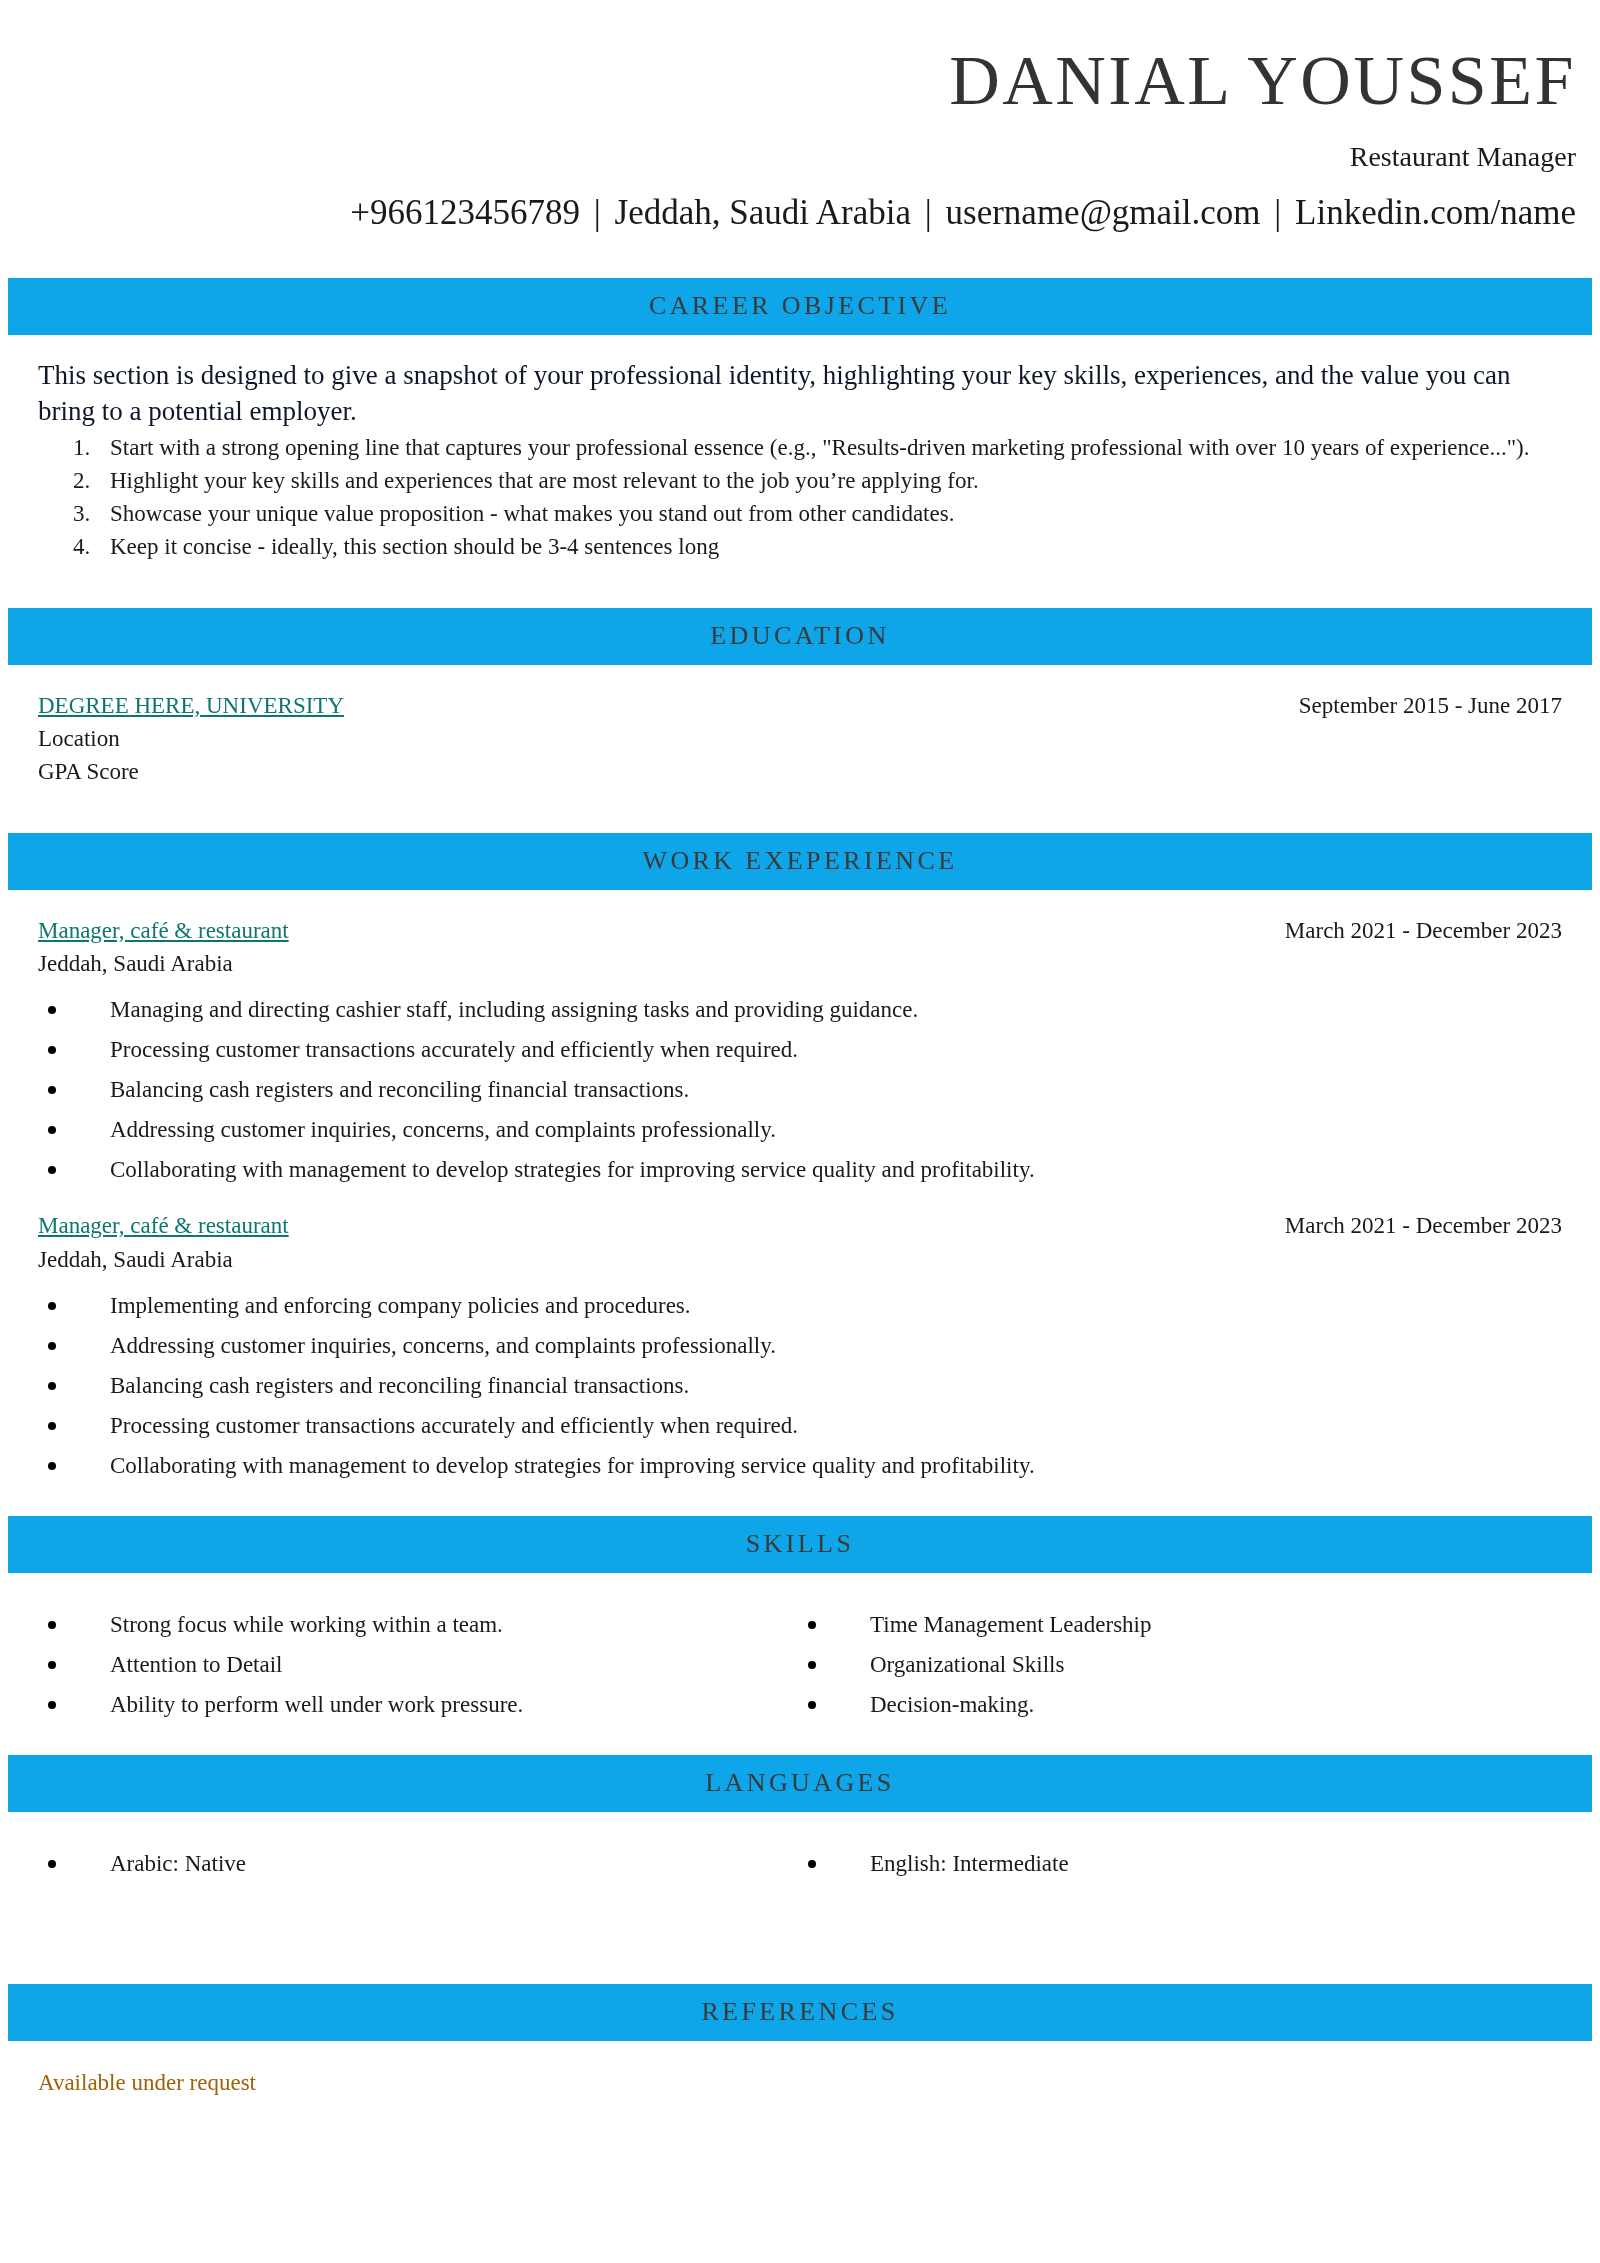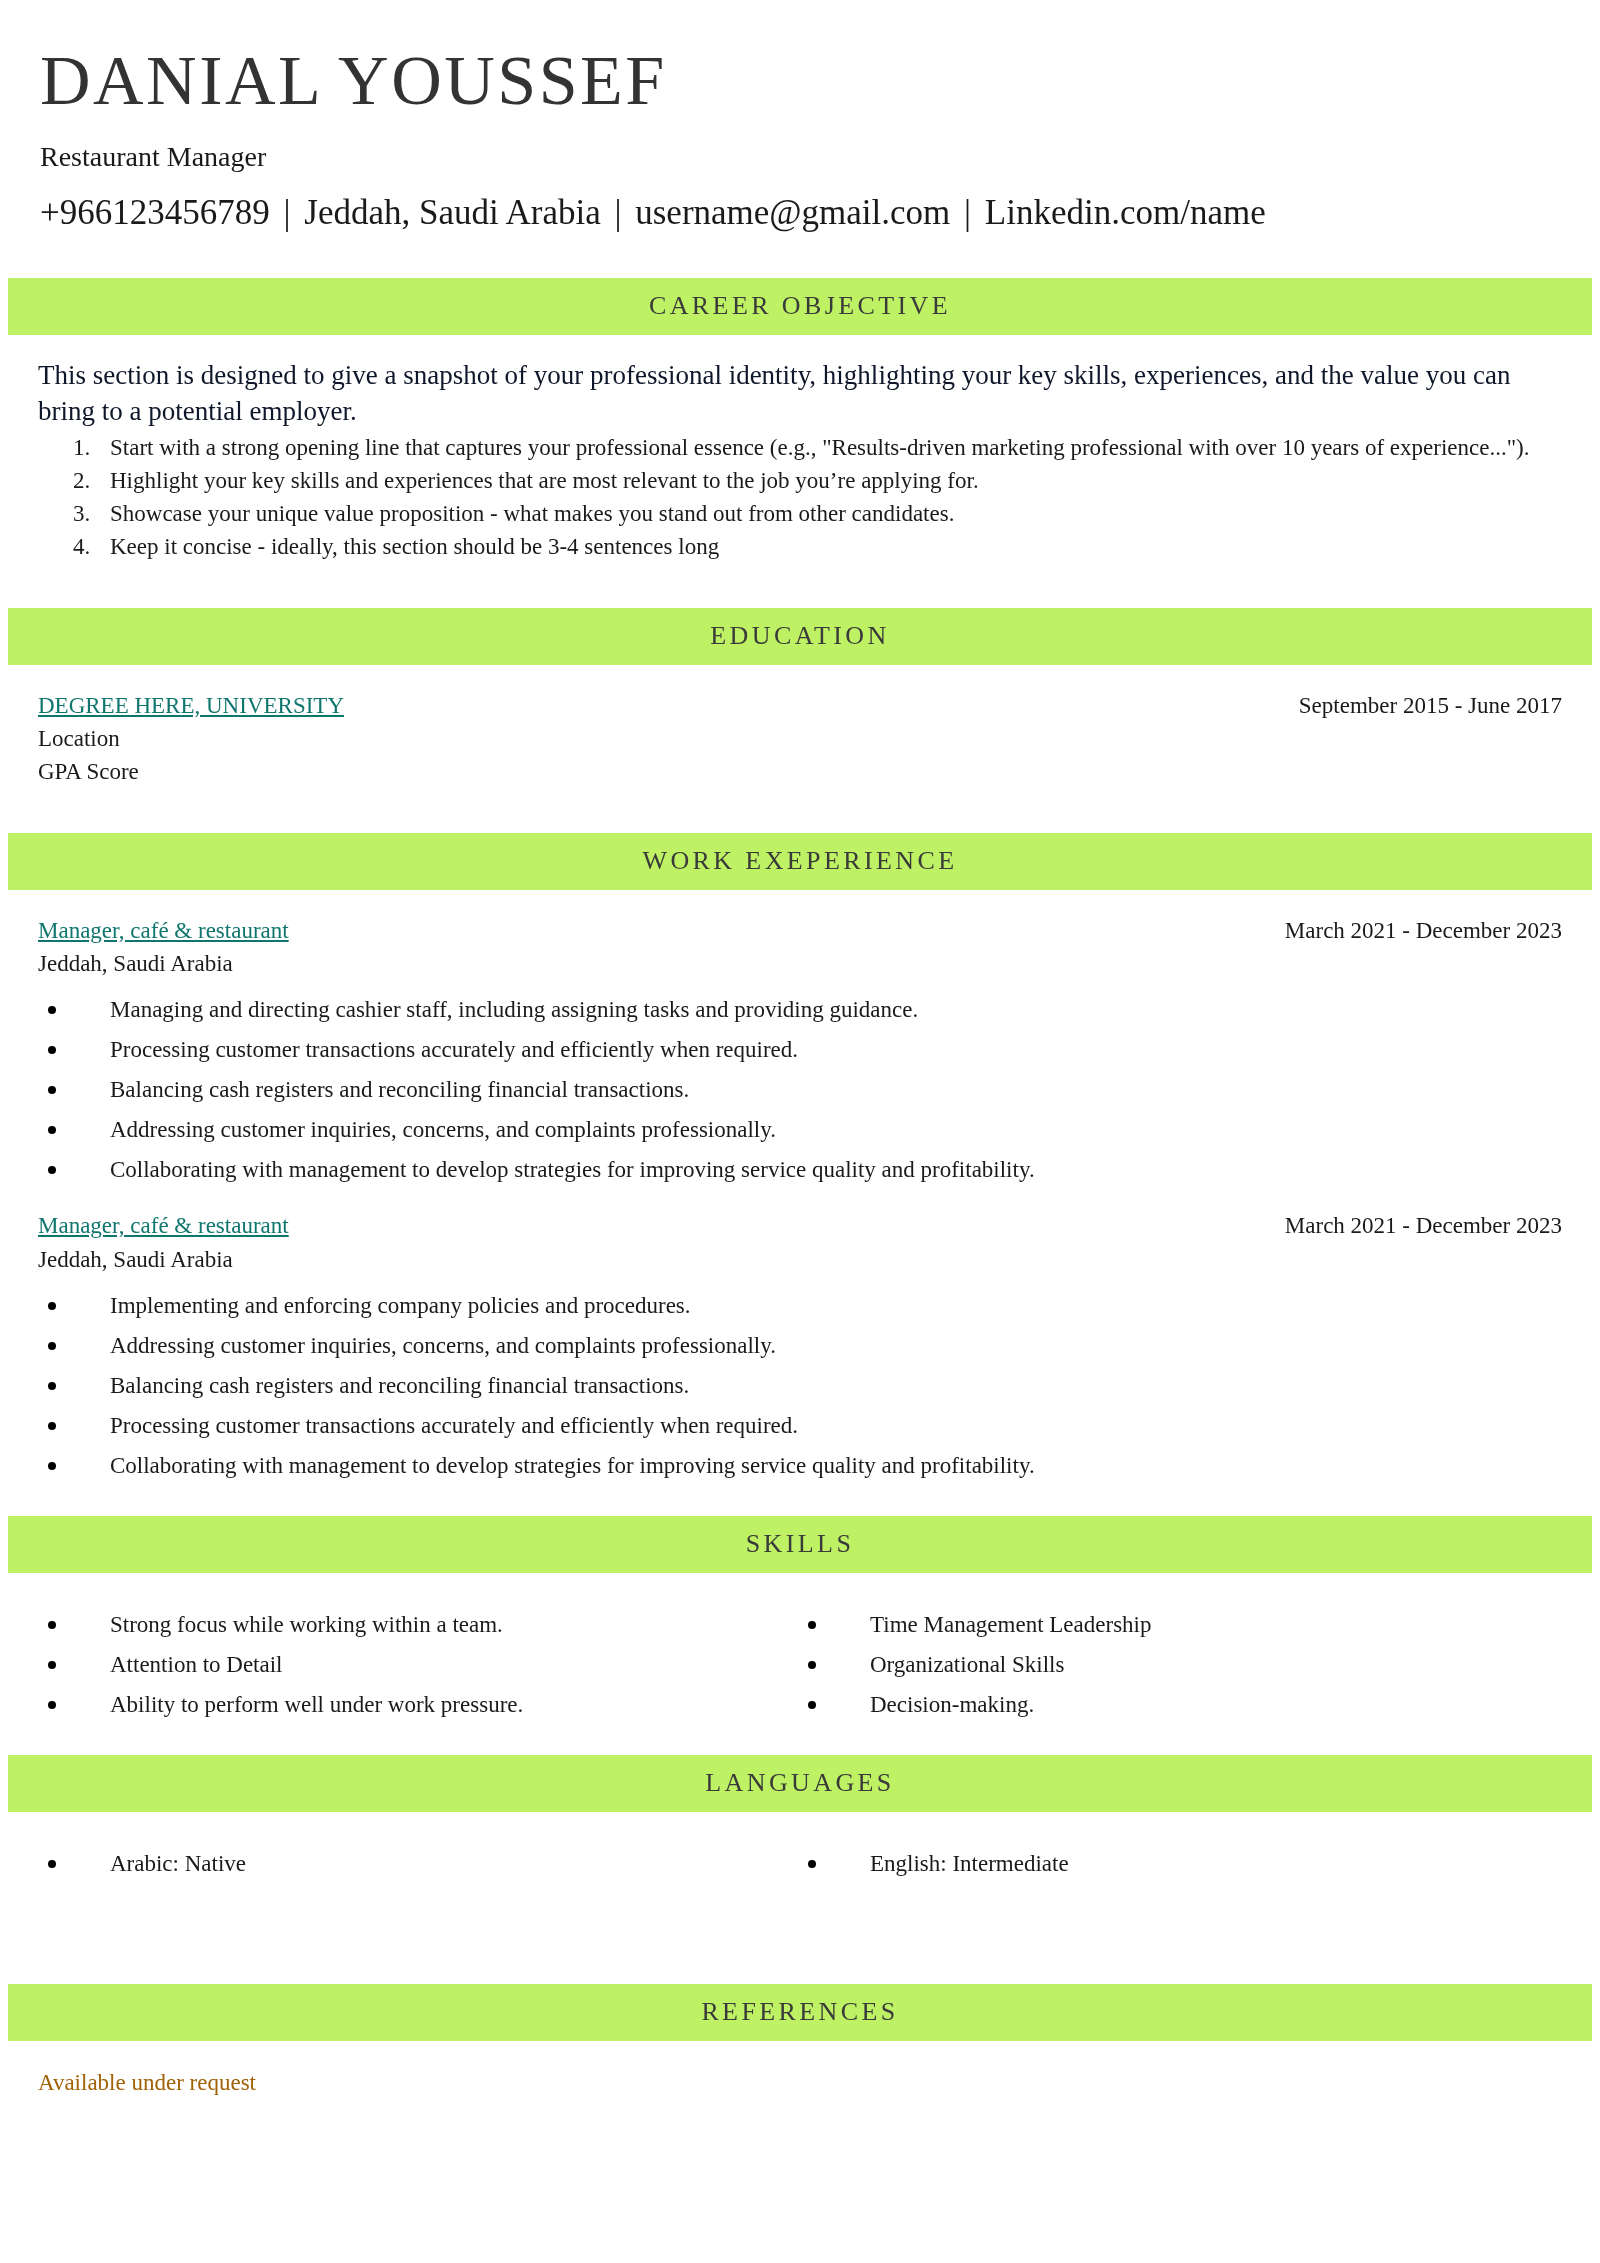--- a/index.html
+++ b/index.html
@@ -17,21 +17,21 @@
   .page {
     width: 1600px;
     min-height: 2263px;
     box-sizing: border-box;
     padding: 0;
     position: relative;
   }
 
   
   .header {
-    text-align: left;
+    text-align: right;
     padding: 44px 24px 0 40px;
   }
   .name {
     font-size: 70px;
     line-height: 1.06;
     letter-spacing: 2.5px;
     color: #333333;
     font-weight: 400;
     margin: 0;
   }
@@ -48,21 +48,21 @@
     color: #1a1a1a;
     margin: 18px 0 0 0;
     font-weight: 400;
   }
   .contact-sep {
     padding: 0 5px;
   }
 
   
   .section-band {
-    background: #bef264;
+    background: #0ea5e9;
     margin: 0 8px;
     padding: 13px 0 14px 0;
     text-align: center;
   }
   .section-band-title {
     font-size: 26px;
     letter-spacing: 3.4px;
     color: #3a3a3a;
     font-weight: 400;
     line-height: 1.15;

